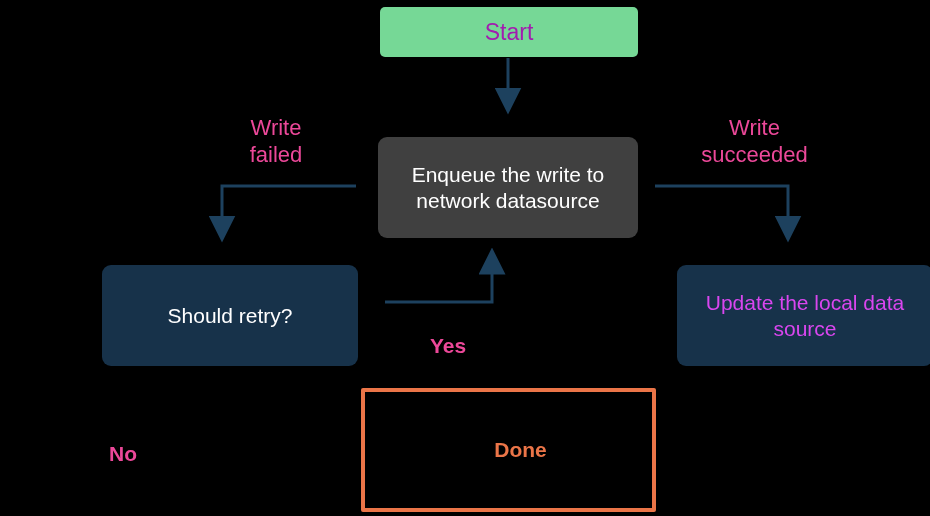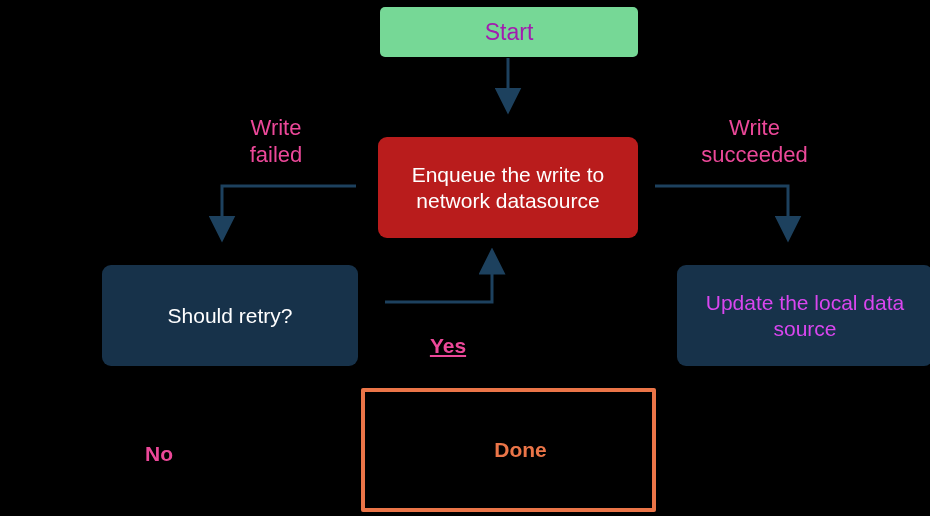--- a/index.html
+++ b/index.html
@@ -35,21 +35,21 @@
     color: #a21caf;
     font-size: 23px;
     font-weight: 400;
   }
   
   #node-enqueue {
     left: 378px;
     top: 137px;
     width: 260px;
     height: 101px;
-    background: #b91c1c;
+    background: #404040;
     border-radius: 9px;
     color: #ffffff;
     font-size: 21px;
     padding: 0 14px;
   }
   
   #node-should-retry {
     left: 102px;
     top: 265px;
     width: 256px;
@@ -107,29 +107,27 @@
     width: 165px;
     font-size: 22px;
     font-weight: 400;
   }
   #label-yes {
     left: 398px;
     top: 333px;
     width: 100px;
     font-size: 21px;
     font-weight: bold;
-    text-decoration: underline;
   }
   #label-no {
     left: 73px;
     top: 441px;
     width: 100px;
     font-size: 21px;
     font-weight: bold;
-    text-align: right;
   }
   #edges {
     position: absolute;
     left: 0;
     top: 0;
     width: 930px;
     height: 516px;
     pointer-events: none;
   }
 </style>

